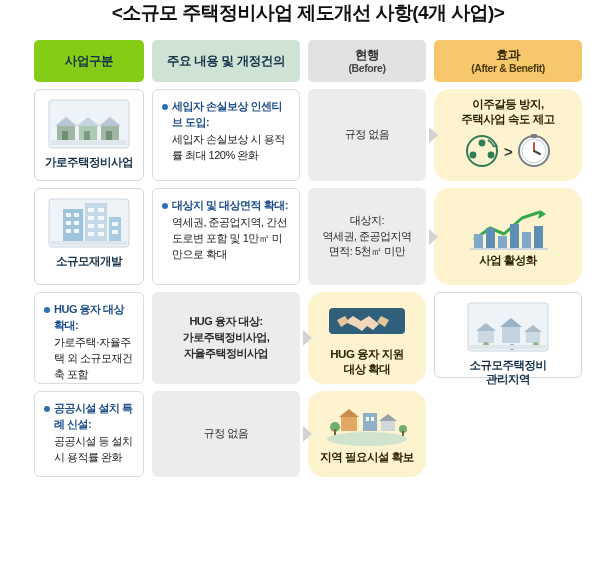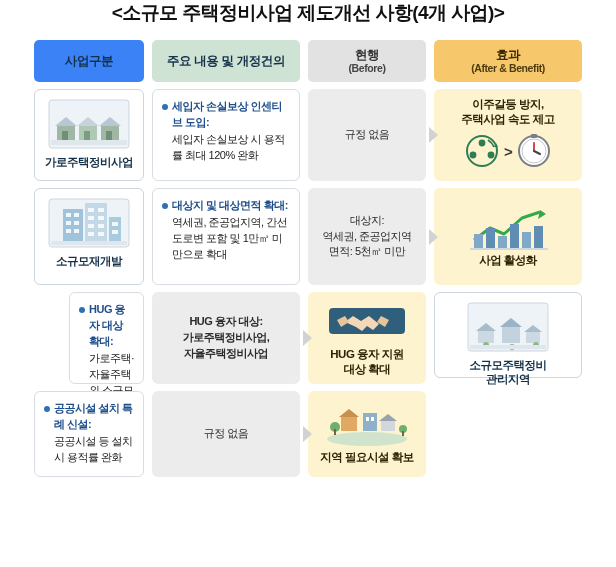--- a/index.html
+++ b/index.html
@@ -42,21 +42,21 @@
     display:flex;
     flex-direction:column;
     align-items:center;
     justify-content:center;
     font-size:12.5px;
     font-weight:bold;
     color:#15314a;
     line-height:1.15;
     letter-spacing:-0.4px;
   }
-  .h1{background:#3b82f6;}
+  .h1{background:#84cc16;}
   .h2{background:#cfe3d4;}
   .h3{background:#e2e2e2;color:#333;}
   .h4{background:#f6c86b;color:#3a2c06;}
   .hsub{font-size:10.5px;font-weight:bold;opacity:.9;}
 
   
   .cat{
     background:#ffffff;
     border:1px solid #cdd5de;
     border-radius:6px;
@@ -131,21 +131,21 @@
     transform:translateY(-50%);
     width:0;height:0;
     border-top:8px solid transparent;
     border-bottom:8px solid transparent;
     border-left:9px solid #d2d2d2;
   }
 
   
   .benefit{
     background:#fdf3cf;
-    border-radius:6px;
+    border-radius:16px;
     display:flex;
     flex-direction:column;
     align-items:center;
     justify-content:center;
     gap:3px;
     padding:25px 6px;
     box-sizing:border-box;
     text-align:center;
   }
   .benefit .btext{
@@ -302,21 +302,21 @@
           <rect x="50" y="18" width="9" height="24" fill="#5f8db4"></rect>
           <rect x="62" y="26" width="9" height="16" fill="#7fa8c9"></rect>
           <rect x="74" y="20" width="9" height="22" fill="#5f8db4"></rect>
           <rect x="10" y="42" width="78" height="2" fill="#cfd8df"></rect>
         </svg>
       </span>
       <span class="btext" style="white-space:pre-line;">사업 활성화</span>
     </div>
 
 
-    <div class="content" style="height:92px;margin-left:35px;">
+    <div class="content" style="height:92px;">
       <div class="lead">
         <span class="bullet"></span>
         <span>HUG 융자 대상 확대:</span>
       </div>
       <div class="body">가로주택·자율주택 외 소규모재건축 포함</div>
     </div>
 
     <div class="before" style="height:92px;">
       <span style="white-space:pre-line;font-weight:bold;">HUG 융자 대상:
 가로주택정비사업,

